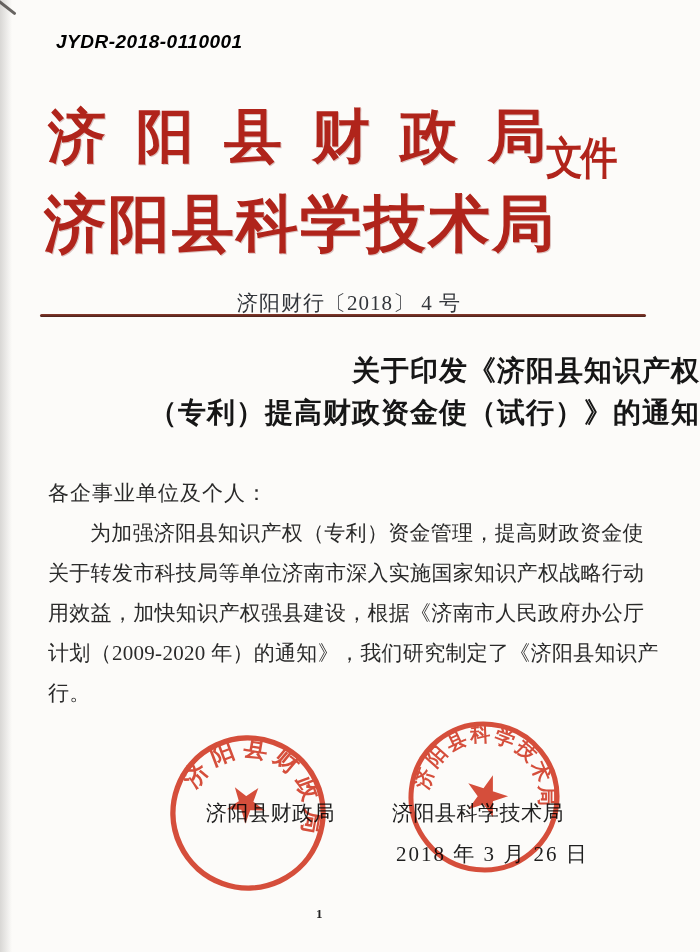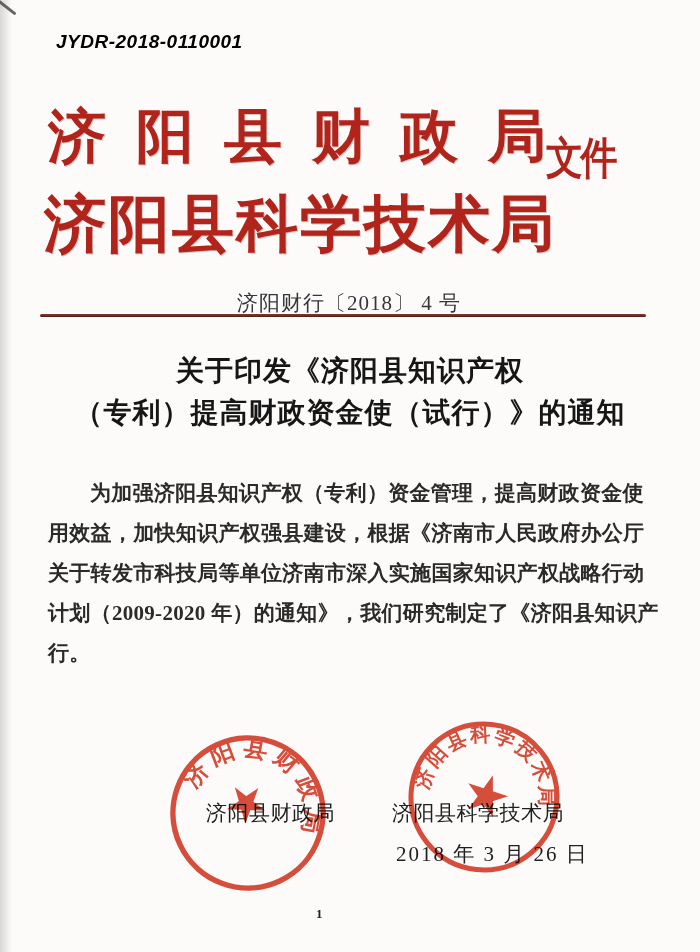--- a/index.html
+++ b/index.html
@@ -50,29 +50,29 @@
     position:absolute;left:0;right:2px;top:277px;
     text-align:center;font-size:21px;color:#33363b;letter-spacing:1px;margin-top:12px;
   }
   .red-rule{
     position:absolute;left:40px;top:314px;width:606px;height:3px;
     background:linear-gradient(to bottom,#8a3a2c,#49211a);
     border-radius:2px;
   }
   .doc-title{
     position:absolute;left:0;right:0;top:350px;
-    text-align:center;font-size:28px;font-weight:bold;color:#161616;
+    text-align:right;font-size:28px;font-weight:bold;color:#161616;
     line-height:42px;letter-spacing:1px;
   }
   .doc-body{
     position:absolute;left:48px;top:473px;width:600px;
     font-size:21px;line-height:40px;color:#2a2a2a;
   }
   .salutation{letter-spacing:1px;}
-  .para-line{white-space:nowrap;letter-spacing:.3px;font-weight:bold;}
+  .para-line{white-space:nowrap;letter-spacing:.3px;}
   .para-line.first{text-indent:42px;}
   
   .sig-left-agency{
     position:absolute;left:206px;top:799px;
     font-size:21px;color:#1f1f1f;letter-spacing:.5px;z-index:2;
   }
   .sig-right-agency{
     position:absolute;left:392px;top:799px;
     font-size:21px;color:#1f1f1f;letter-spacing:.5px;z-index:2;
   }
@@ -105,23 +105,24 @@
   <div class="doc-number">济阳财行〔2018〕 4 号</div>
 
   <div class="red-rule"></div>
 
   <div class="doc-title">
     <div>关于印发《济阳县知识产权</div>
     <div>（专利）提高财政资金使（试行）》的通知</div>
   </div>
 
   <div class="doc-body">
+    <div class="salutation">各企事业单位及个人：</div>
     <div class="para-line first">为加强济阳县知识产权（专利）资金管理，提高财政资金使</div>
+    <div class="para-line">关于转发市科技局等单位济南市深入实施国家知识产权战略行动</div>
     <div class="para-line">用效益，加快知识产权强县建设，根据《济南市人民政府办公厅</div>
-    <div class="para-line">关于转发市科技局等单位济南市深入实施国家知识产权战略行动</div>
     <div class="para-line">计划（2009-2020 年）的通知》，我们研究制定了《济阳县知识产</div>
     <div class="para-line">行。</div>
   </div>
 
   <div class="sig-left-agency">济阳县财政局</div>
   <div class="sig-right-agency">济阳县科学技术局</div>
   <div class="sig-date">2018 年 3 月 26 日</div>
 
   <svg class="seal seal-left" width="164" height="164" viewBox="0 0 164 164">
     <g transform="rotate(20 82 82)" opacity="0.92">

